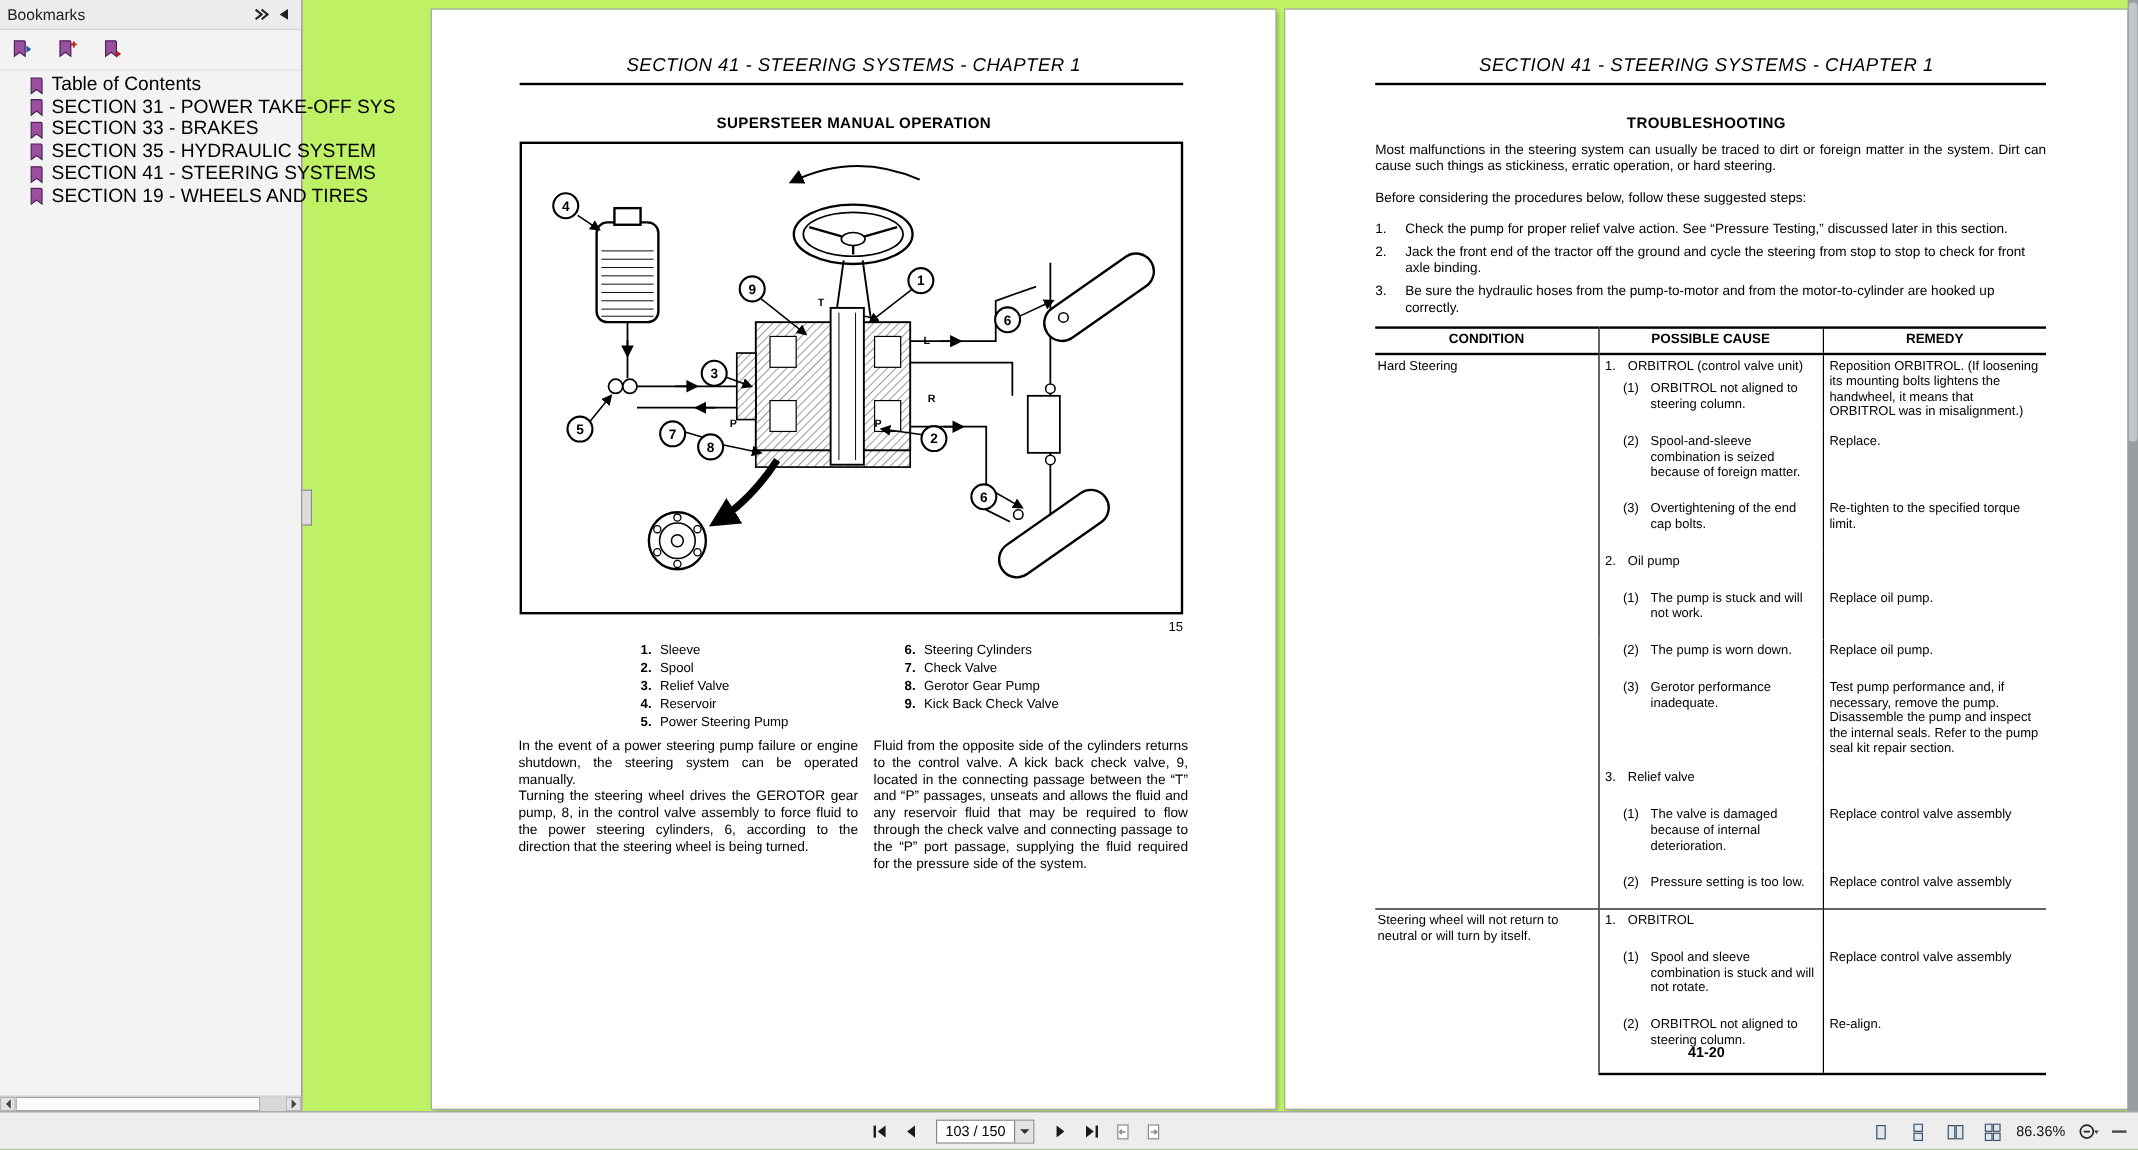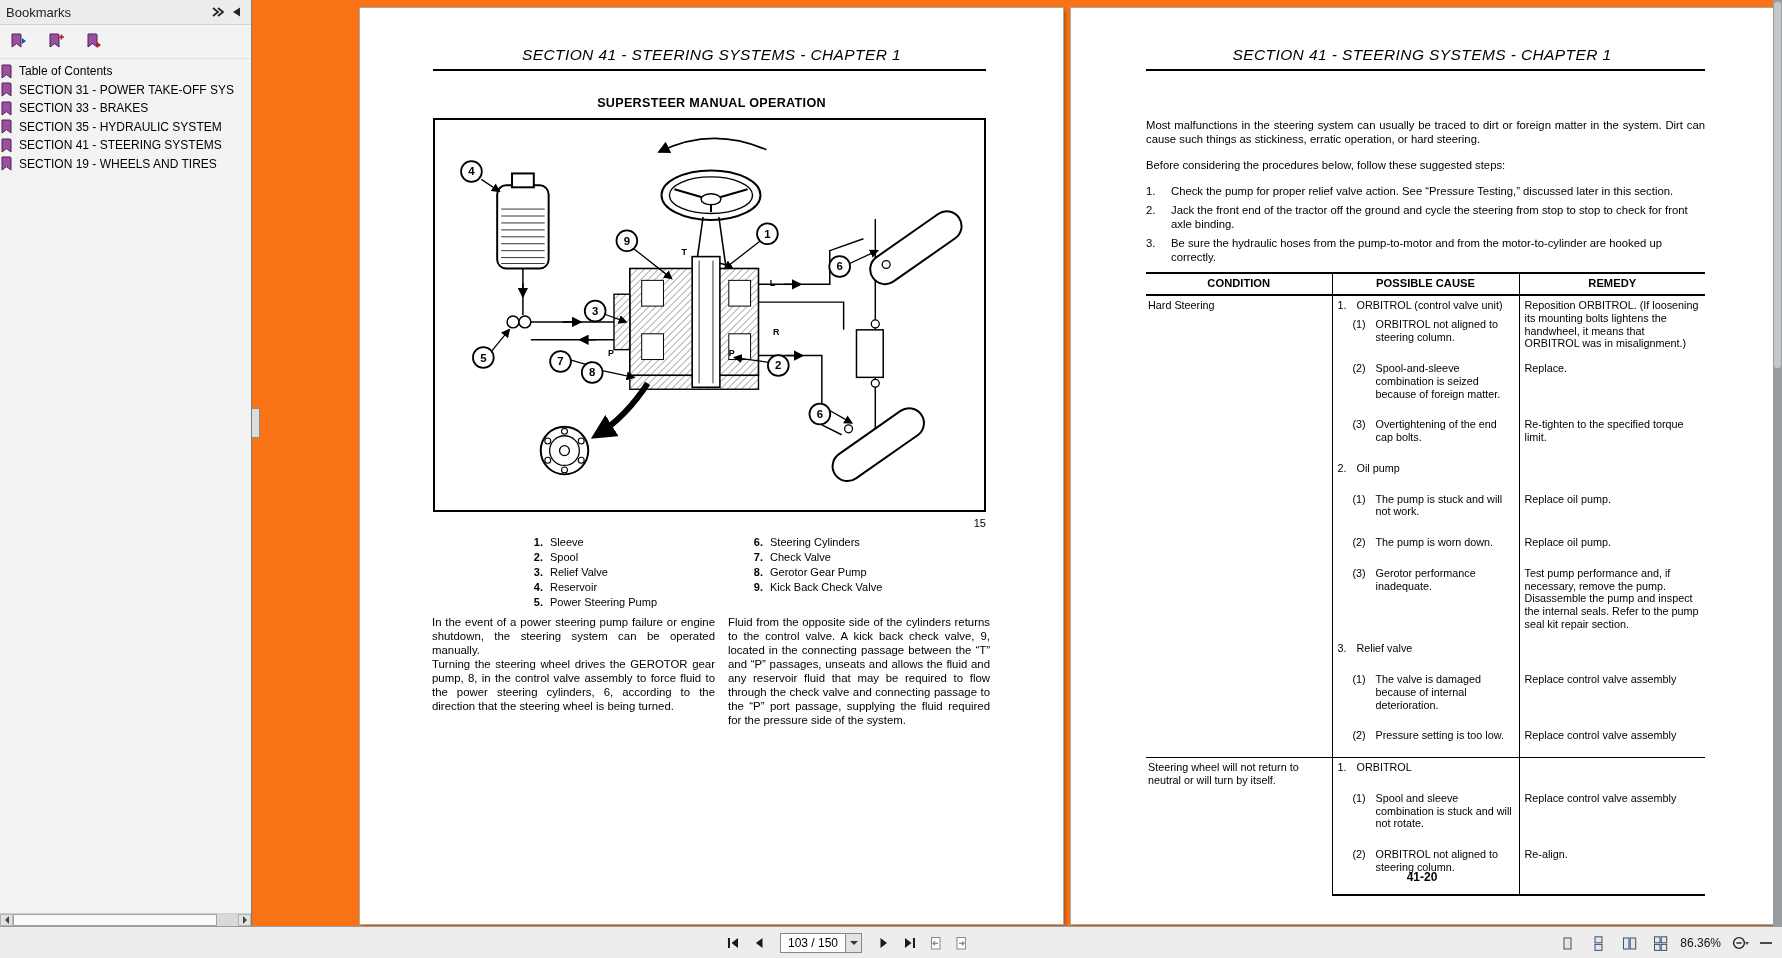--- a/index.html
+++ b/index.html
@@ -1,31 +1,31 @@
 <!DOCTYPE html>
 <html><head>
 <meta charset="utf-8">
 <style>
   * { margin:0; padding:0; box-sizing:border-box; }
   html,body { background:#8f9296; }
   #app { position:relative; width:1782px; height:958px; overflow:hidden;
-         background:#f97316; font-family:"Liberation Sans", sans-serif; color:#000; }
+         background:#bef264; font-family:"Liberation Sans", sans-serif; color:#000; }
 
   
   #sidebar { position:absolute; left:0; top:0; width:252px; height:926px;
              background:#f3f3f3; border-right:1px solid #7e7e7e; }
   .sb-header { height:25px; display:flex; align-items:center; padding:0 6px;
                background:#ececec; border-bottom:1px solid #d3d3d3; font-size:13px; color:#222; }
   .sb-title { flex:1; }
   .sb-hbtn { width:18px; height:18px; display:flex; align-items:center; justify-content:center; cursor:pointer; }
   .sb-tools { display:flex; gap:18px; padding:7px 6px 8px 8px; border-bottom:1px solid #e2e2e2; }
   .sb-tool { width:20px; height:18px; display:flex; align-items:center; justify-content:center; cursor:pointer; }
   .sb-tree { padding-top:3px; }
-  .sb-item { display:flex; align-items:center; height:18.5px; gap:6px;
-             font-size:12px; white-space:nowrap; cursor:pointer; }
+  .sb-item { display:flex; align-items:center; height:18.5px; padding-left:24px; gap:6px;
+             font-size:16px; white-space:nowrap; cursor:pointer; }
   .sb-item svg { flex:none; }
   .sb-hscroll { position:absolute; left:0; bottom:0; width:100%; height:13px;
                 background:#e6e6e6; border-top:1px solid #cfcfcf; display:flex; align-items:stretch; }
   .scroll-btn { width:13px; display:flex; align-items:center; justify-content:center;
                 background:#e2e2e2; border:1px solid #b3b3b3; cursor:pointer; }
   .scroll-track { flex:1; position:relative; background:#d9d9d9; }
   .scroll-thumb { position:absolute; left:0; top:0; bottom:0; width:204px;
                   background:#fafafa; border:1px solid #a5a5a5; }
   .tri-l { width:0; height:0; border:4px solid transparent; border-left:none; border-right-color:#444; }
   .tri-r { width:0; height:0; border:4px solid transparent; border-right:none; border-left-color:#444; }
@@ -385,20 +385,21 @@
         <p>Turning the steering wheel drives the GEROTOR gear pump, 8, in the control valve assembly to force fluid to the power steering cylinders, 6, according to the direction that the steering wheel is being turned.</p>
       </div>
     <div class="body-col bc2" id="left-col2">
         <p>Fluid from the opposite side of the cylinders returns to the control valve. A kick back check valve, 9, located in the connecting passage between the “T” and “P” passages, unseats and allows the fluid and any reservoir fluid that may be required to flow through the check valve and connecting passage to the “P” port passage, supplying the fluid required for the pressure side of the system.</p>
       </div>
   </section>
 
   <section class="page" id="page-right">
     <div class="page-hdr">SECTION 41 - STEERING SYSTEMS - CHAPTER 1</div>
     <div class="hdr-rule"></div>
+    <div class="page-title">TROUBLESHOOTING</div>
     <div class="intro i1">Most malfunctions in the steering system can usually be traced to dirt or foreign matter in the system. Dirt can cause such things as stickiness, erratic operation, or hard steering.</div>
     <div class="intro i2">Before considering the procedures below, follow these suggested steps:</div>
     <div class="steps" id="steps">
         <div class="step">
           <span class="step-num">1.</span>
           <span class="step-text">Check the pump for proper relief valve action. See “Pressure Testing,” discussed later in this section.</span>
         </div>
         <div class="step">
           <span class="step-num">2.</span>
           <span class="step-text">Jack the front end of the tractor off the ground and cycle the steering from stop to stop to check for front axle binding.</span>

